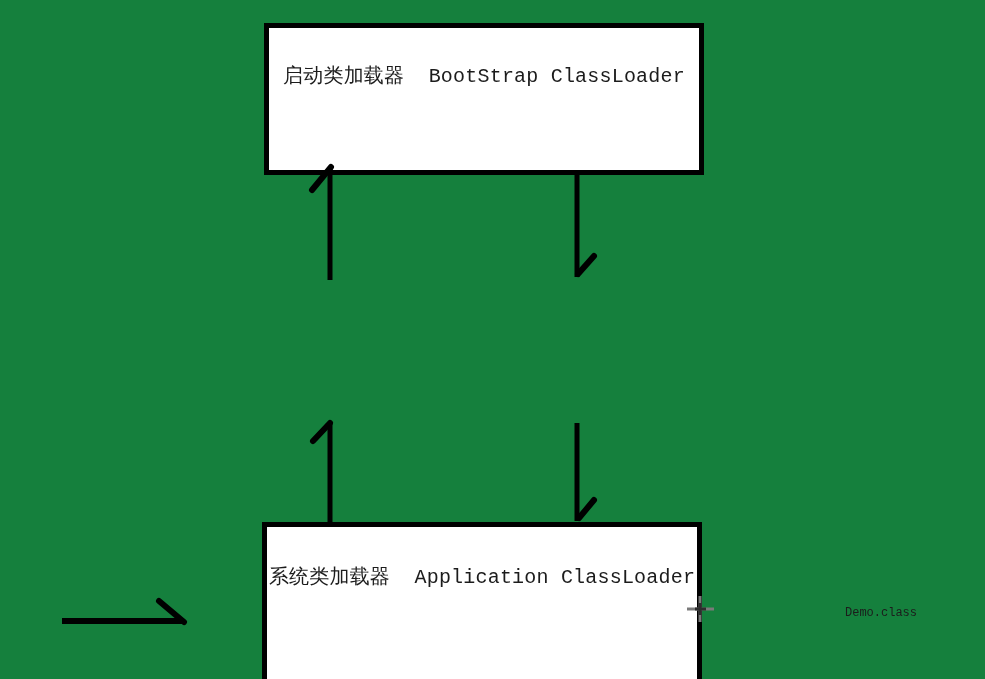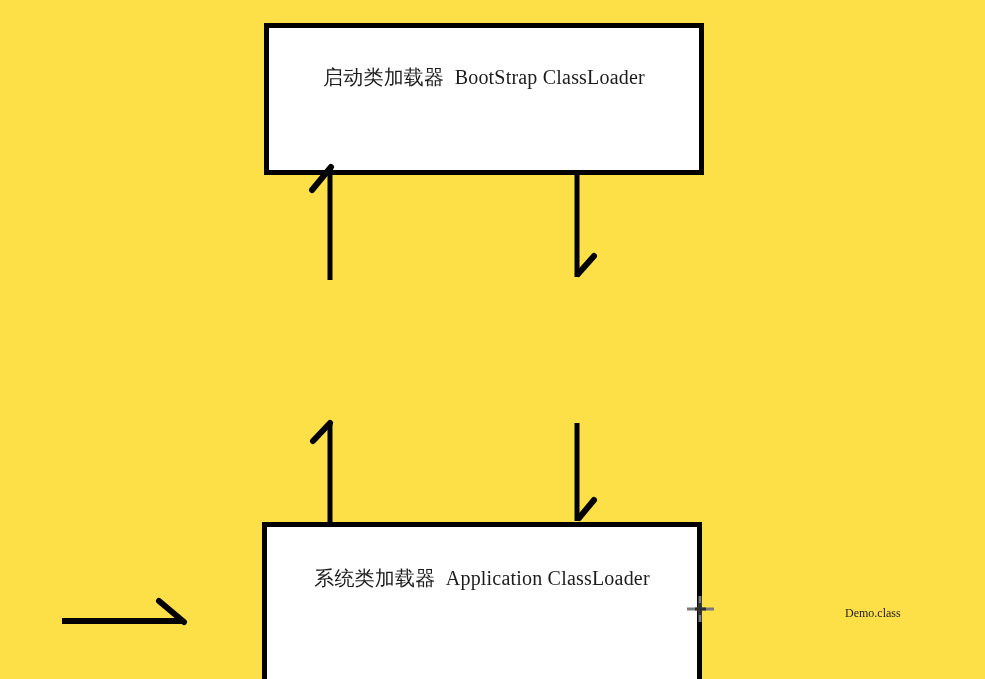--- a/index.html
+++ b/index.html
@@ -4,23 +4,23 @@
 <style>
   html, body {
     margin: 0;
     padding: 0;
     background: #ffffff;
   }
   #canvas {
     position: relative;
     width: 985px;
     height: 679px;
-    background: #fde047;
+    background: #15803d;
     overflow: hidden;
-    font-family: Liberation Serif, serif;
+    font-family: Liberation Mono, monospace;
     color: #1c1c1c;
   }
   .loader-box {
     position: absolute;
     box-sizing: border-box;
     border: 5px solid #000000;
     background: #ffffff;
     display: flex;
     justify-content: center;
     align-items: flex-start;

